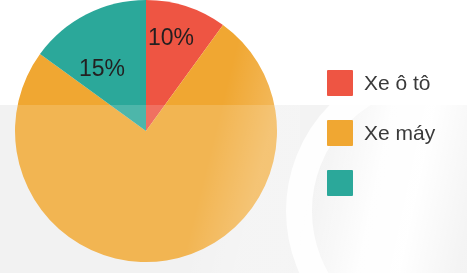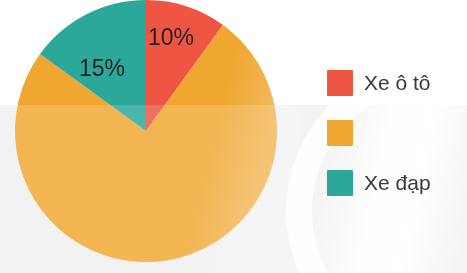--- a/index.html
+++ b/index.html
@@ -177,22 +177,22 @@
 
   <div id="legend">
 
     <div class="legend-item">
       <span class="legend-swatch" style="background: rgb(238, 85, 67);"></span>
       <span class="legend-label">Xe ô tô</span>
     </div>
 
     <div class="legend-item">
       <span class="legend-swatch" style="background: rgb(240, 167, 50);"></span>
+      <span class="legend-label">Xe máy</span>
     </div>
 
     <div class="legend-item">
       <span class="legend-swatch" style="background: rgb(43, 168, 154);"></span>
-      <span class="legend-label">Xe đạp</span>
     </div>
 
   </div>
 
 </div>
 
 </body></html>

